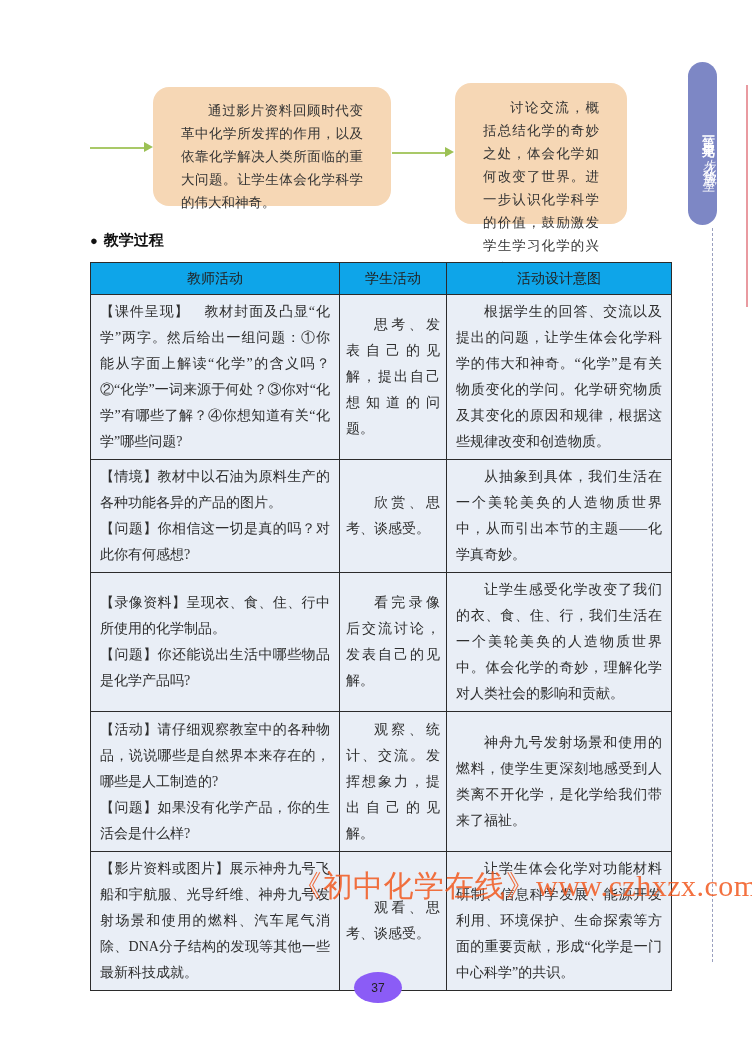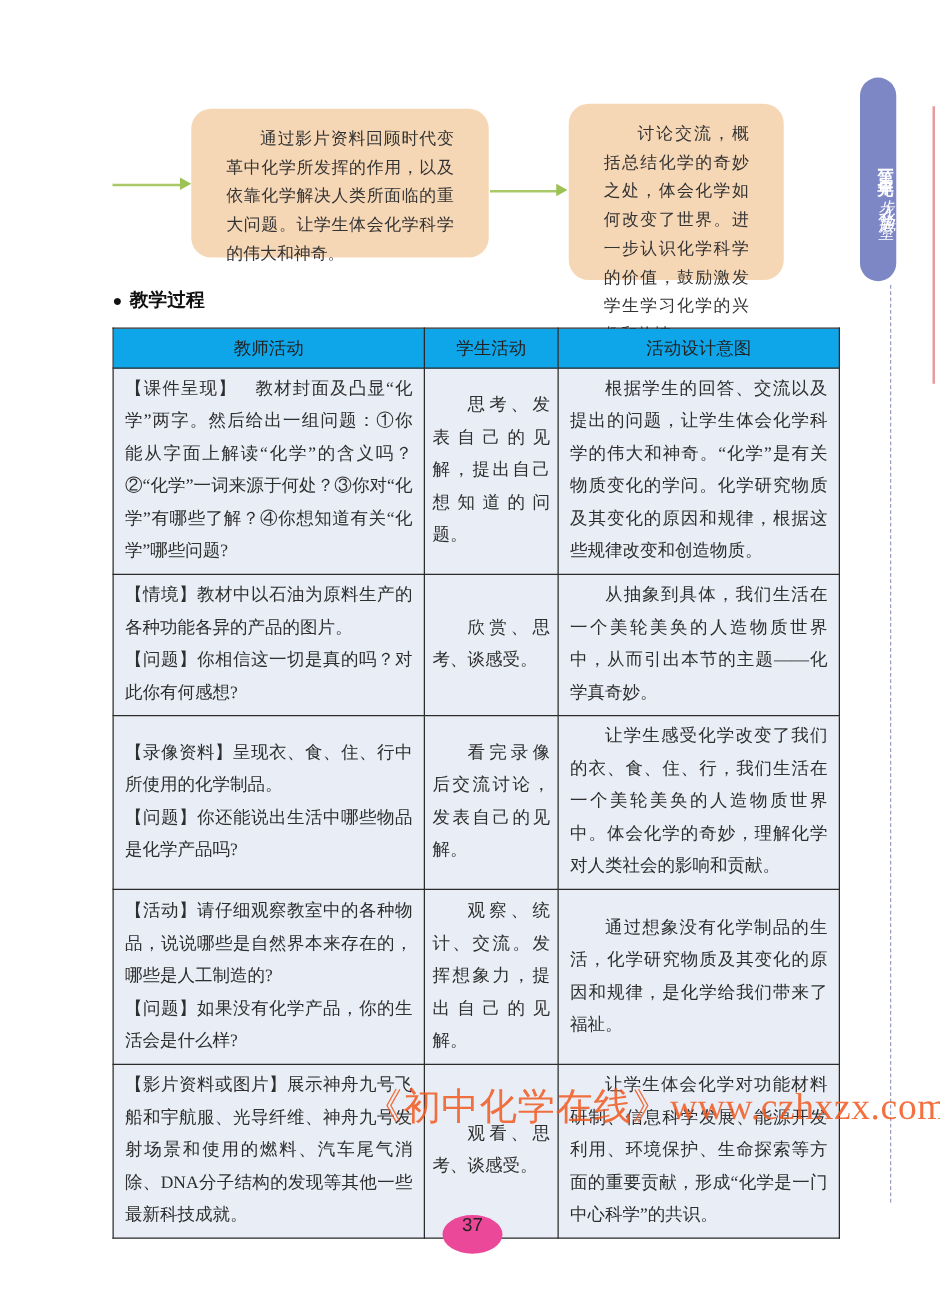--- a/index.html
+++ b/index.html
@@ -77,23 +77,23 @@
 
   
   .watermark {
     position:absolute; left:292px; top:869px; font-size:30px; line-height:34px;
     color:#f2591f; opacity:0.85; white-space:nowrap; letter-spacing:0.5px; z-index:5;
   }
 
   
   .page-number {
     position:absolute; left:354px; top:972px; width:48px; height:31px;
-    background:#ec4899; border-radius:50%;
-    display:flex; align-items:flex-start; justify-content:center;
-    font-size:15px; color:#222;
+    background:#8b5cf6; border-radius:50%;
+    display:flex; align-items:center; justify-content:center;
+    font-size:12px; color:#222;
     font-family:"Liberation Sans","DejaVu Sans",sans-serif;
   }
 </style>
 </head>
 <body>
 
 <div class="page">
 
   <div class="flow-arrow flow-arrow-1">
     <div class="shaft"></div>
@@ -170,21 +170,21 @@
       </tr>
       <tr>
         <td class="teacher">
           <p>【活动】请仔细观察教室中的各种物品，说说哪些是自然界本来存在的，哪些是人工制造的?</p>
             <p>【问题】如果没有化学产品，你的生活会是什么样?</p>
         </td>
         <td class="student">
             <p>观察、统计、交流。发挥想象力，提出自己的见解。</p>
           </td>
         <td class="intent">
-            <p>通过想象没有化学制品的生活，化学研究物质及其变化的原因和规律，是化学给我们带来了福祉。</p>
+            <p>神舟九号发射场景和使用的燃料，使学生更深刻地感受到人类离不开化学，是化学给我们带来了福祉。</p>
           </td>
       </tr>
       <tr>
         <td class="teacher">
           <p>【影片资料或图片】展示神舟九号飞船和宇航服、光导纤维、神舟九号发射场景和使用的燃料、汽车尾气消除、DNA分子结构的发现等其他一些最新科技成就。</p>
             <p></p>
         </td>
         <td class="student">
             <p>观看、思考、谈感受。</p>
           </td>

